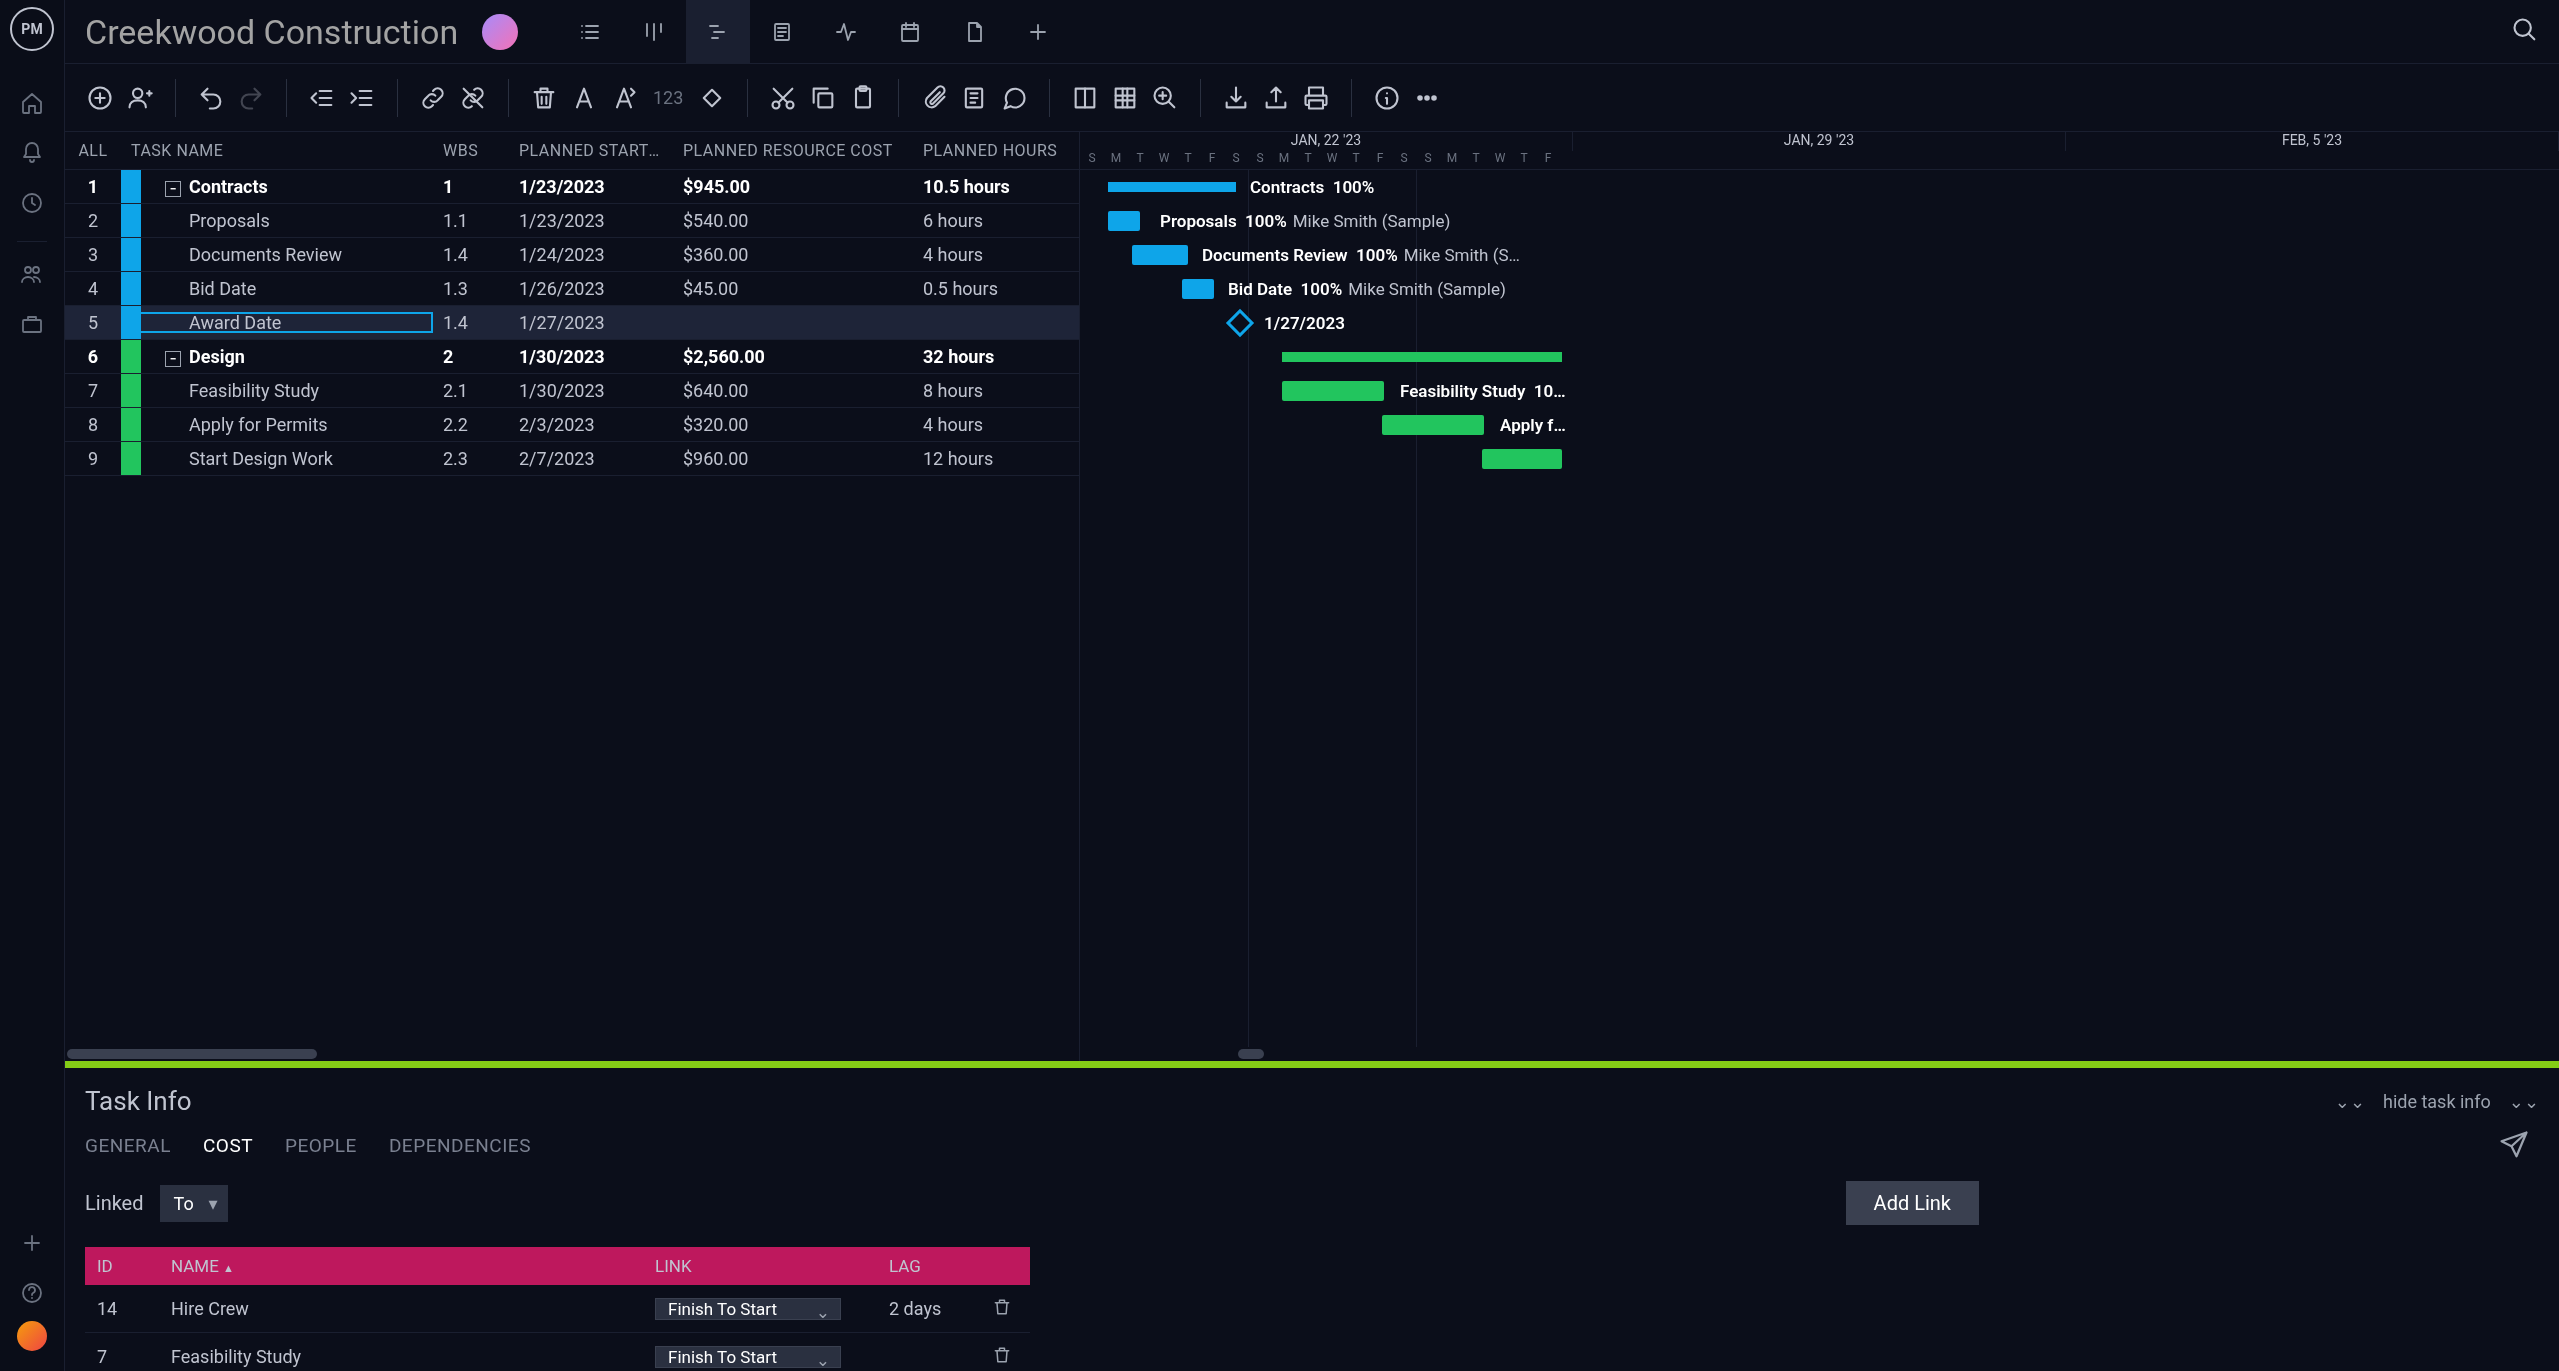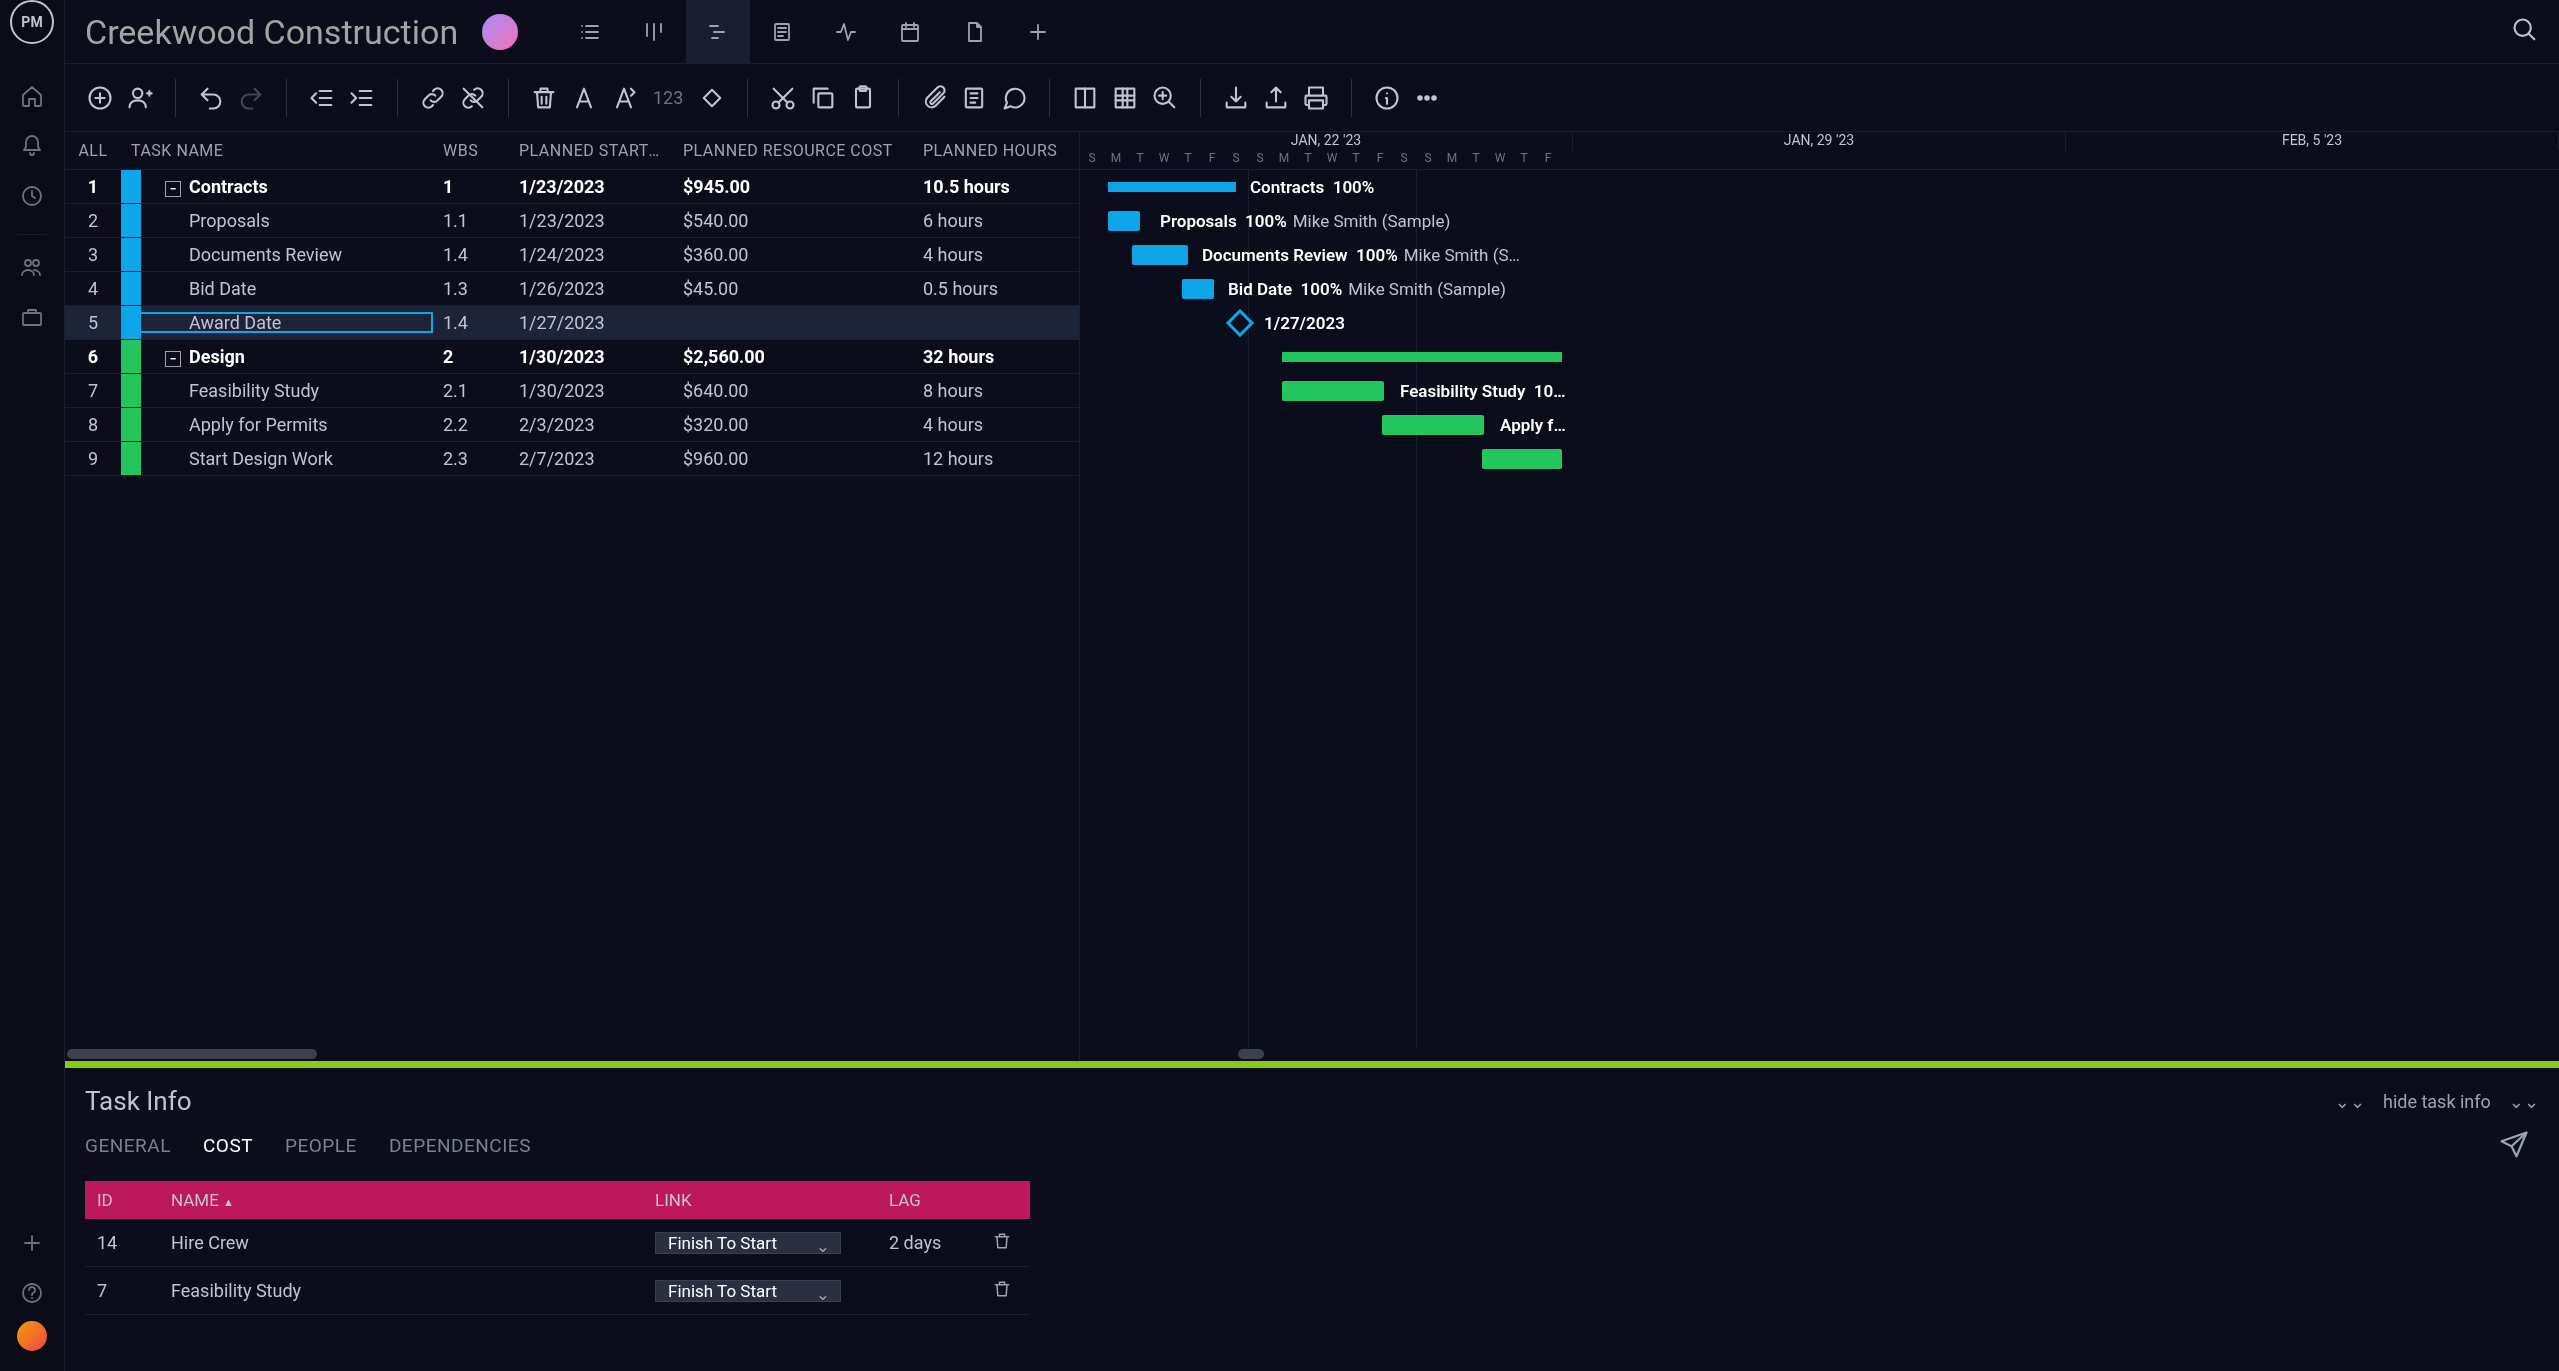--- a/index.html
+++ b/index.html
@@ -1,18 +1,18 @@
 <!DOCTYPE html>
 <html><head>
 <meta charset="utf-8">
 <style>
 * { margin: 0; padding: 0; box-sizing: border-box; font-family: -apple-system, BlinkMacSystemFont, "Segoe UI", Roboto, sans-serif; }
 body { background: #0b0e1a; color: #c0c4d0; overflow: hidden; width: 2559px; height: 1371px; transform-origin: top left; }
 .app { display: flex; height: 100%; }
-.leftbar { width: 65px; background: #0a0d18; border-right: 1px solid #1a1f30; display: flex; flex-direction: column; align-items: center; padding-top: 0; }
+.leftbar { width: 65px; background: #0a0d18; border-right: 1px solid #1a1f30; display: flex; flex-direction: column; align-items: center; padding-top: 7px; }
 .leftbar .logo { width: 44px; height: 44px; border-radius: 50%; border: 2px solid #c0c4d0; display: flex; align-items: center; justify-content: center; font-size: 14px; font-weight: 700; color: #c0c4d0; margin-bottom: 30px; }
 .leftbar .icon-btn { width: 44px; height: 44px; display: flex; align-items: center; justify-content: center; color: #6b7280; cursor: pointer; margin-bottom: 6px; }
 .leftbar .divider { width: 30px; height: 1px; background: #1a1f30; margin: 10px 0; }
 .leftbar .spacer { flex: 1; }
 .leftbar .avatar-sm { width: 30px; height: 30px; border-radius: 50%; background: linear-gradient(135deg,#f59e0b,#ef4444); margin-bottom: 20px; }
 
 .main { flex: 1; display: flex; flex-direction: column; }
 .topbar { height: 64px; display: flex; align-items: center; padding: 0 20px; border-bottom: 1px solid #1a1f30; }
 .topbar .project-title { font-size: 34px; font-weight: 400; color: #a3a3a3; margin-right: 24px; }
 .topbar .avatar { width: 36px; height: 36px; border-radius: 50%; background: linear-gradient(135deg,#a78bfa,#f472b6); margin-right: 40px; }
@@ -529,20 +529,25 @@
       <div class="taskinfo-tabs" id="taskinfo-tabs">
           <div>GENERAL</div>
           <div class="active">COST</div>
           <div>PEOPLE</div>
           <div>DEPENDENCIES</div>
         </div>
       <div class="taskinfo-send" style="top:62px"><svg viewBox="0 0 24 24" style="width:30px;height:30px">
             <path d="M22 2L2 9l8 4 4 8zM10 13L22 2"></path>
           </svg></div>
 
+      <div class="linked-row">
+        <span class="linked-label">Linked</span>
+        <div class="linked-select">To</div>
+        <button class="add-link-btn">Add Link</button>
+      </div>
 
       <div class="links-table">
         <div class="links-header">
           <div class="lk-id">ID</div>
           <div class="lk-name"><span>NAME</span><span class="sort-arrow">▲</span></div>
           <div class="lk-link">LINK</div>
           <div class="lk-lag">LAG</div>
           <div class="lk-del"></div>
         </div>
         <div id="links-body">

